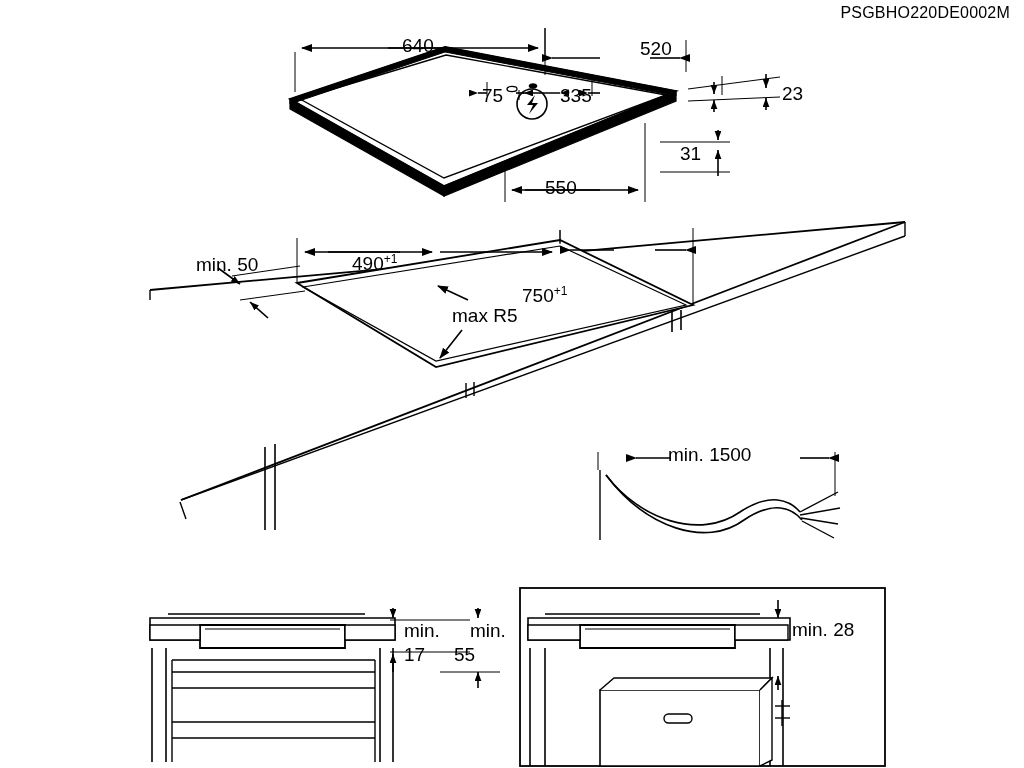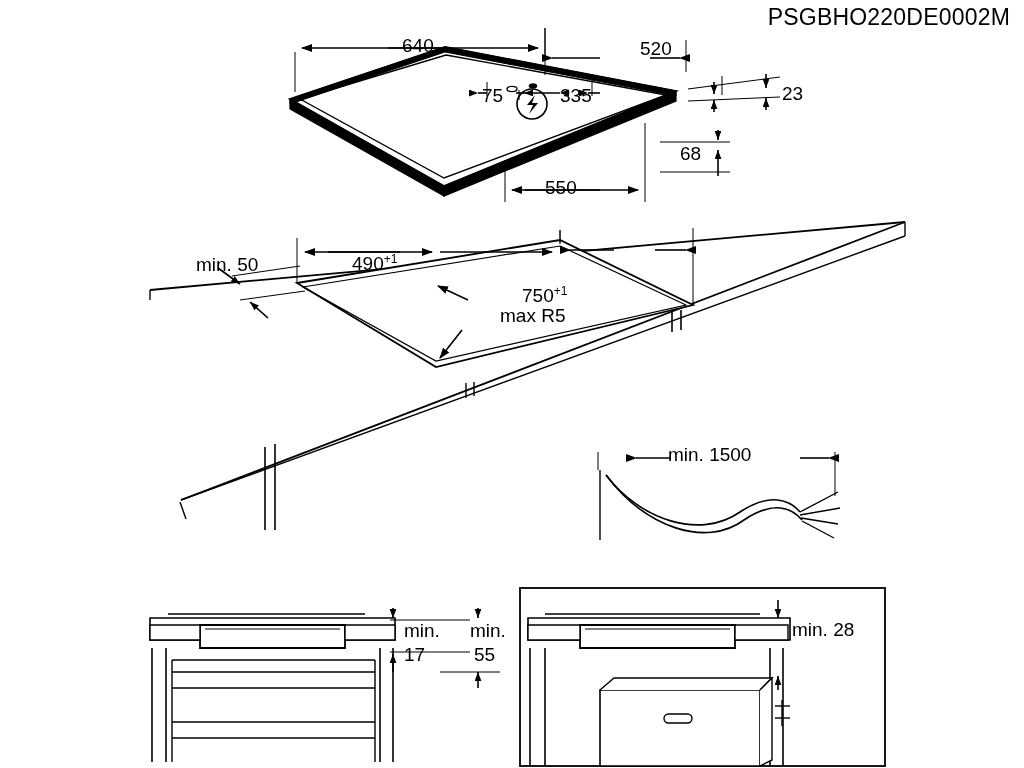--- a/index.html
+++ b/index.html
@@ -24,21 +24,21 @@
   }
   #drawing {
     position: absolute;
     left: 0;
     top: 0;
   }
   .doc-code {
     position: absolute;
     right: 14px;
     top: 4px;
-    font-size: 23px;
+    font-size: 16px;
     letter-spacing: 0.2px;
     white-space: nowrap;
   }
   .lbl {
     position: absolute;
     font-size: 19px;
     white-space: nowrap;
     line-height: 1.05;
   }
   .lbl.sup {
@@ -268,30 +268,30 @@
       </g>
 
     </g>
   </svg>
 
   <div class="lbl" style="left:402px; top:36px;">640</div>
   <div class="lbl" style="left:604px; top:39px;margin-left:36px;">520</div>
   <div class="lbl" style="left:482px; top:86px;">75</div>
   <div class="lbl" style="left:560px; top:86px;">335</div>
   <div class="lbl" style="left:782px; top:84px;text-align:center;">23</div>
-  <div class="lbl" style="left:680px; top:144px;">68</div>
+  <div class="lbl" style="left:680px; top:144px;">31</div>
   <div class="lbl" style="left:545px; top:178px;">550</div>
 
   <div class="lbl" style="left:196px; top:255px;text-align:right;">min. 50</div>
   <div class="lbl sup" style="left:352px; top:253px;"><span>490</span><sup>+1</sup></div>
   <div class="lbl sup" style="left:522px; top:253px;margin-top:32px;"><span>750</span><sup>+1</sup></div>
-  <div class="lbl" style="left:452px; top:306px;margin-left:48px;">max R5</div>
+  <div class="lbl" style="left:452px; top:306px;">max R5</div>
 
   <div class="lbl" style="left:668px; top:445px;">min. 1500</div>
 
   <div class="lbl" style="left:404px; top:621px;">min.</div>
   <div class="lbl" style="left:404px; top:645px;">17</div>
   <div class="lbl" style="left:470px; top:621px;">min.</div>
-  <div class="lbl" style="left:474px; top:645px;text-align:center;">55</div>
+  <div class="lbl" style="left:454px; top:645px;text-align:center;">55</div>
 
   <div class="lbl" style="left:792px; top:620px;">min. 28</div>
 
 </div>
 
 </body></html>

